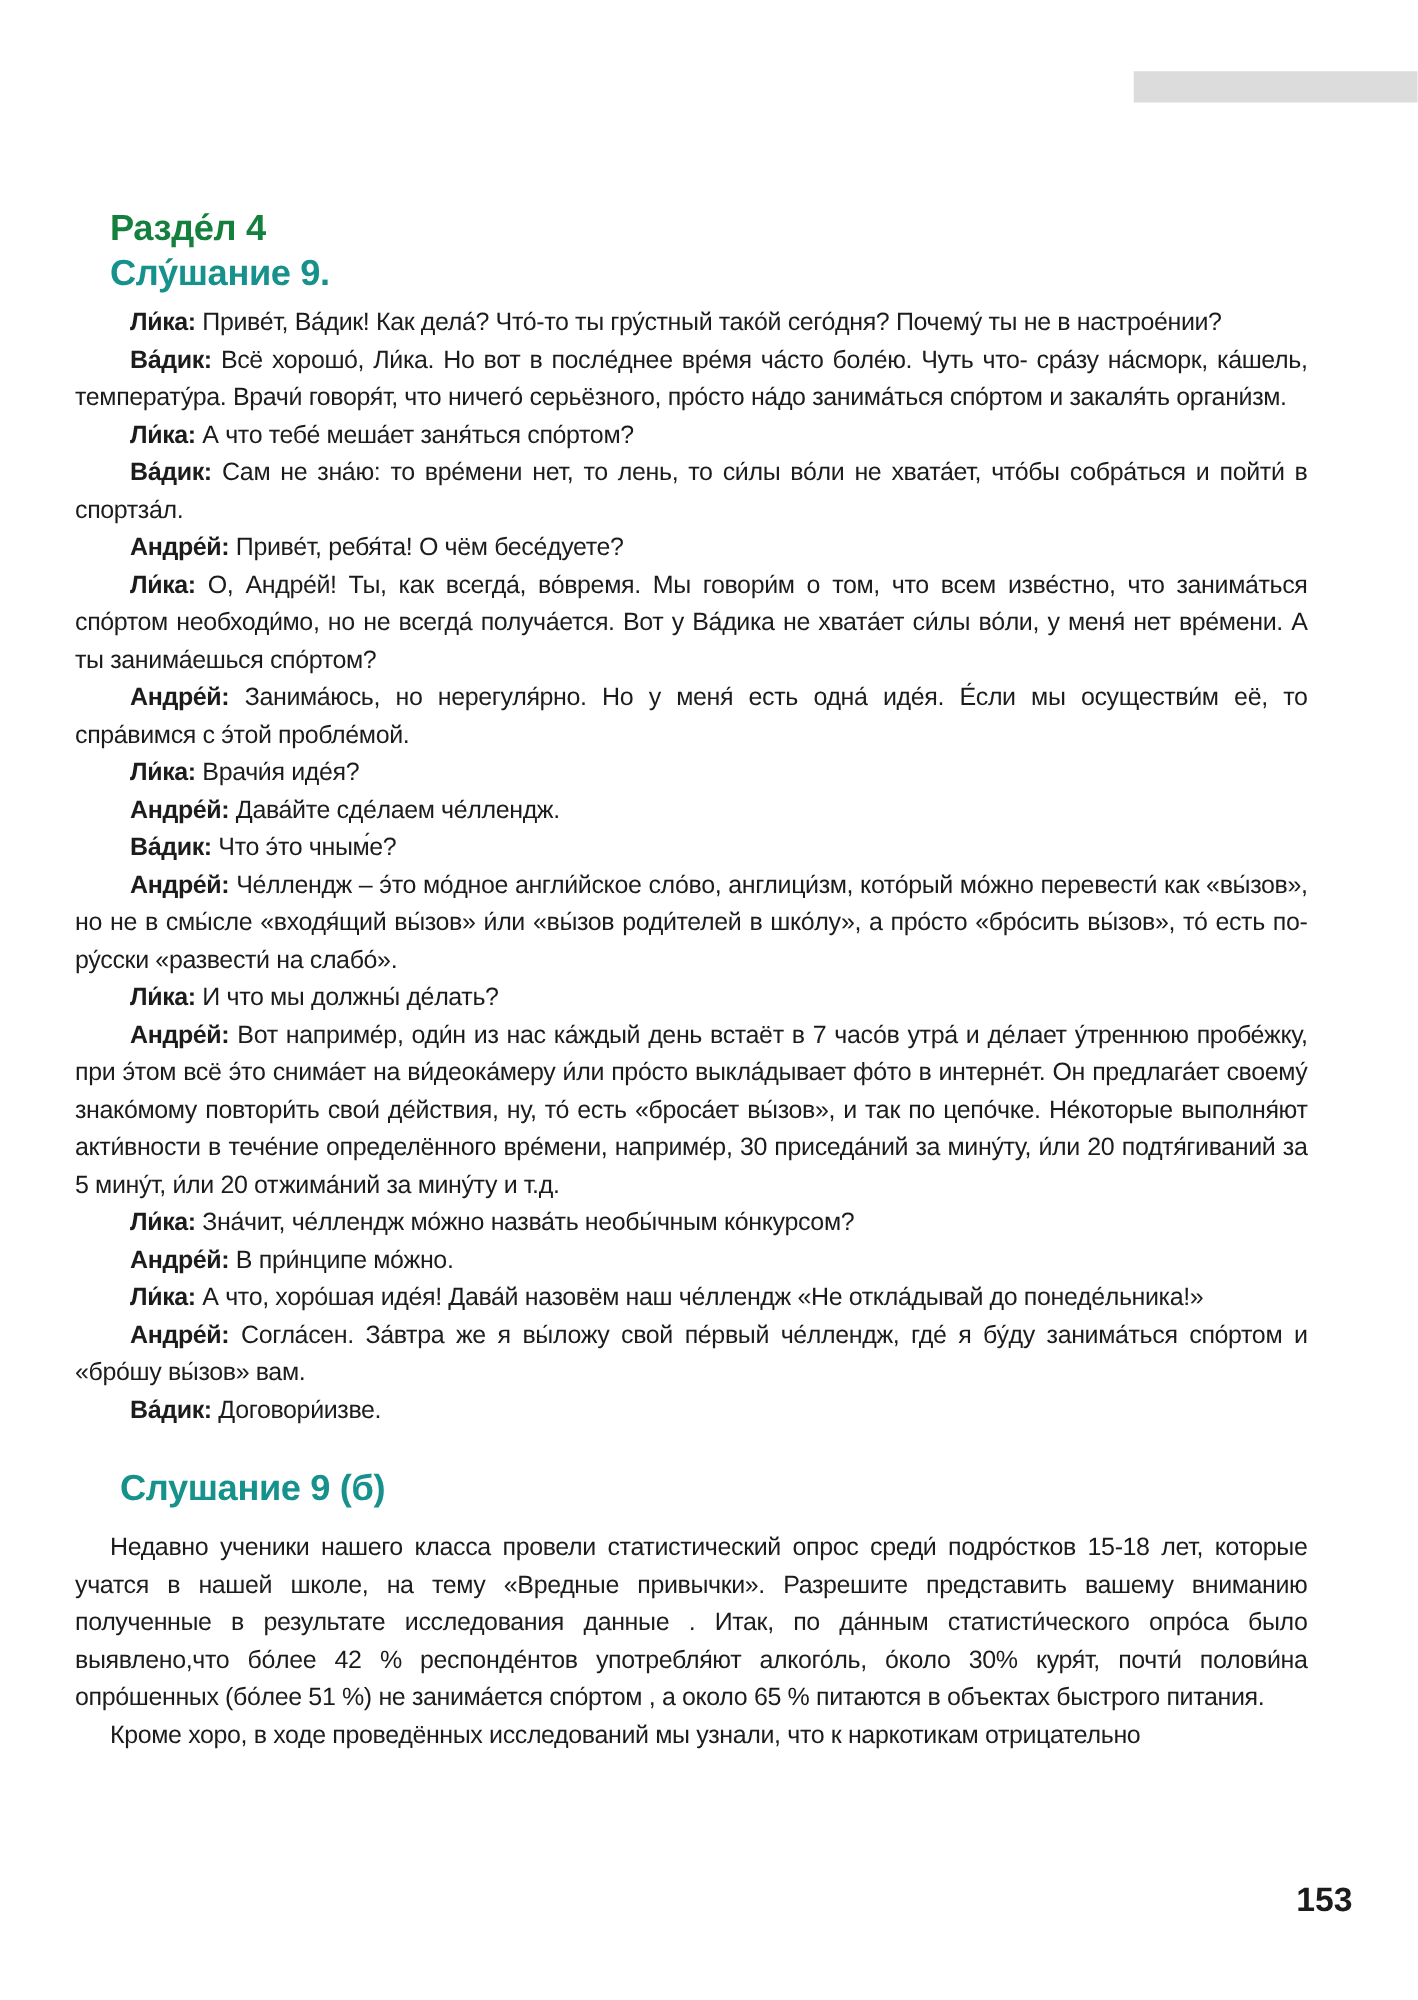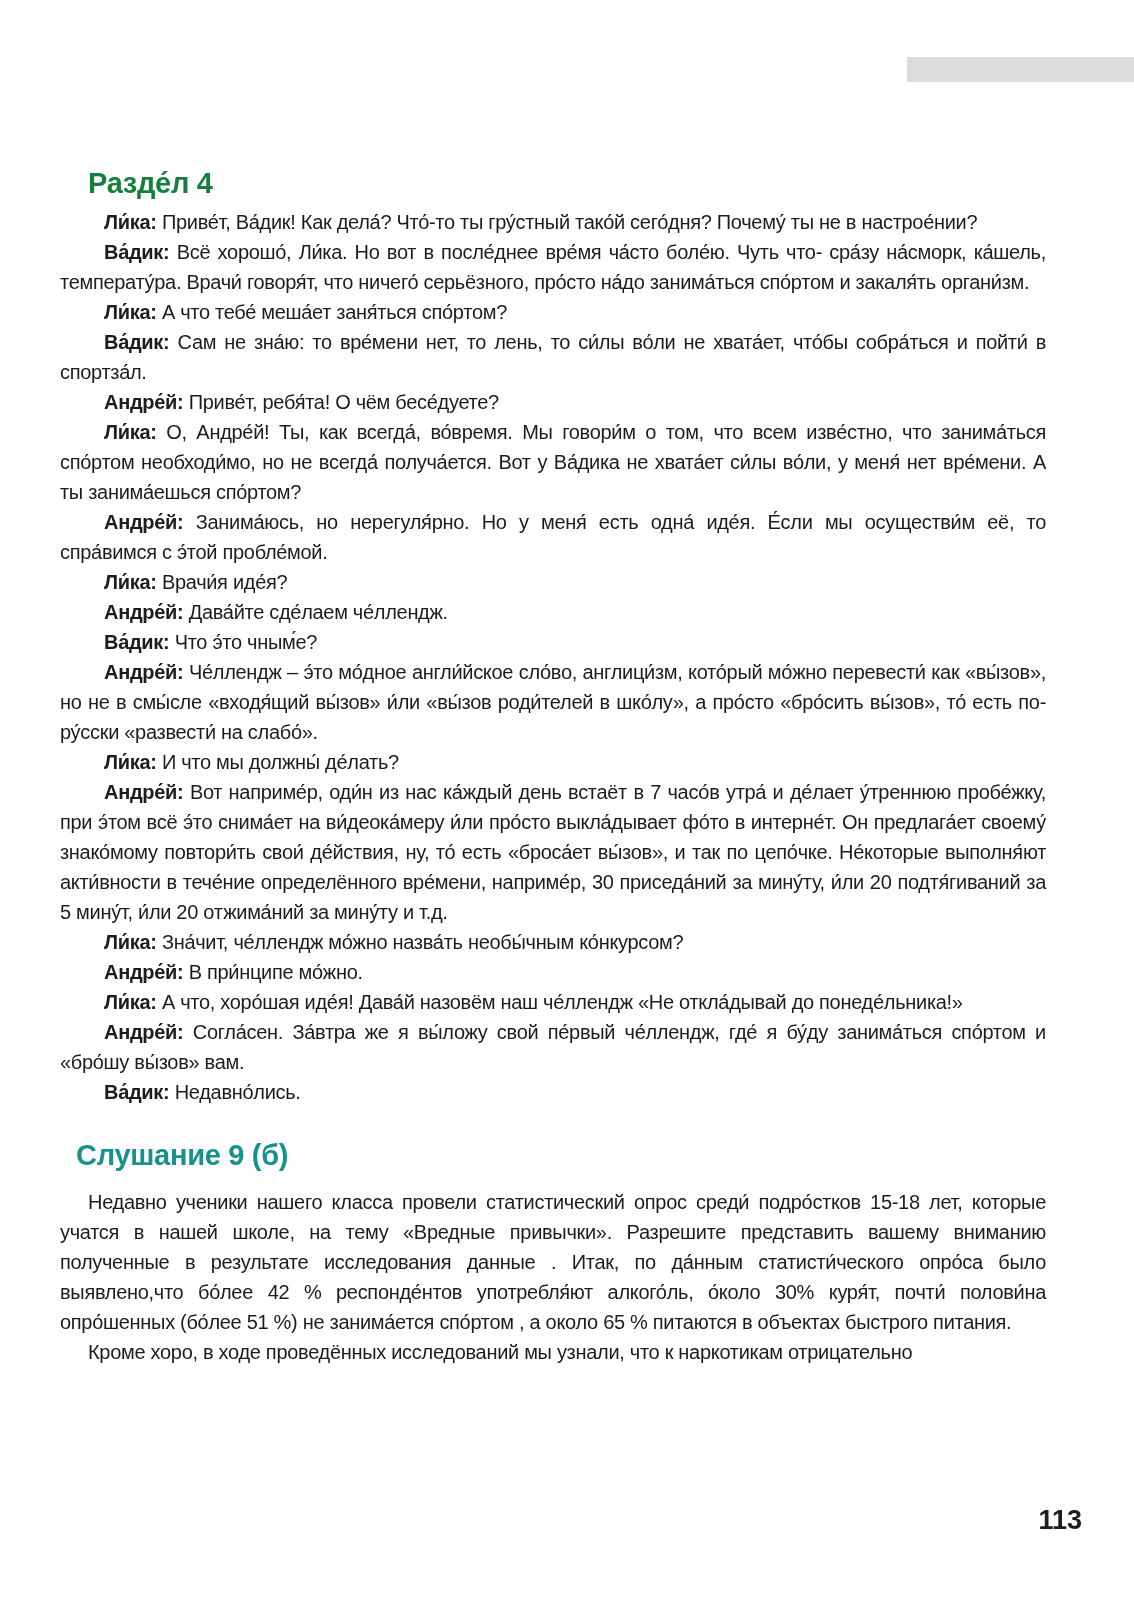--- a/index.html
+++ b/index.html
@@ -29,21 +29,21 @@
     width: 986px;
   }
   h1.section-heading, h2.listening-heading {
     margin: 0 0 0 28px;
     font-size: 29px;
     line-height: 36px;
     font-weight: bold;
     letter-spacing: -0.3px;
   }
   h2.listening-heading-2 {
-    margin: 30px 0 14px 16px;
+    margin: 30px 0 14px 36px;
     font-size: 29px;
     line-height: 36px;
     font-weight: bold;
     letter-spacing: -0.3px;
   }
   .dialogue, .stats {
     margin-top: 6px;
   }
   p.line {
     margin: 0;
@@ -66,43 +66,44 @@
     color: #1c1c1c;
   }
 </style>
 </head>
 <body>
 
 <div class="top-bar" style="background: rgb(220, 220, 220);"></div>
 
 <main class="content">
   <h1 class="section-heading" style="color: #15803d; margin-top: 15px;">Разде́л 4</h1>
+  <h2 class="listening-heading" style="color: rgb(22, 145, 140);">Слу́шание 9.</h2>
 
   <div class="dialogue">
       <p class="line"><b>Ли́ка:</b><span> Приве́т, Ва́дик! Как дела́? Что́-то ты гру́стный тако́й сего́дня? Почему́ ты не в настрое́нии?</span></p>
       <p class="line"><b>Ва́дик:</b><span> Всё хорошо́, Ли́ка. Но вот в после́днее вре́мя ча́сто боле́ю. Чуть что- сра́зу на́сморк, ка́шель, температу́ра. Врачи́ говоря́т, что ничего́ серьёзного, про́сто на́до занима́ться спо́ртом и закаля́ть органи́зм.</span></p>
       <p class="line"><b>Ли́ка:</b><span> А что тебе́ меша́ет заня́ться спо́ртом?</span></p>
       <p class="line"><b>Ва́дик:</b><span> Сам не зна́ю: то вре́мени нет, то лень, то си́лы во́ли не хвата́ет, что́бы собра́ться и пойти́ в спортза́л.</span></p>
       <p class="line"><b>Андре́й:</b><span> Приве́т, ребя́та! О чём бесе́дуете?</span></p>
       <p class="line"><b>Ли́ка:</b><span> О, Андре́й! Ты, как всегда́, во́время. Мы говори́м о том, что всем изве́стно, что занима́ться спо́ртом необходи́мо, но не всегда́ получа́ется. Вот у Ва́дика не хвата́ет си́лы во́ли, у меня́ нет вре́мени. А ты занима́ешься спо́ртом?</span></p>
       <p class="line"><b>Андре́й:</b><span> Занима́юсь, но нерегуля́рно. Но у меня́ есть одна́ иде́я. Е́сли мы осуществи́м её, то спра́вимся с э́той пробле́мой.</span></p>
       <p class="line"><b>Ли́ка:</b><span> Врачи́я иде́я?</span></p>
       <p class="line"><b>Андре́й:</b><span> Дава́йте сде́лаем че́ллендж.</span></p>
       <p class="line"><b>Ва́дик:</b><span> Что э́то чным́е?</span></p>
       <p class="line"><b>Андре́й:</b><span> Че́ллендж – э́то мо́дное англи́йское сло́во, англици́зм, кото́рый мо́жно перевести́ как «вы́зов», но не в смы́сле «входя́щий вы́зов» и́ли «вы́зов роди́телей в шко́лу», а про́сто «бро́сить вы́зов», то́ есть по-ру́сски «развести́ на слабо́».</span></p>
       <p class="line"><b>Ли́ка:</b><span> И что мы должны́ де́лать?</span></p>
       <p class="line"><b>Андре́й:</b><span> Вот наприме́р, оди́н из нас ка́ждый день встаёт в 7 часо́в утра́ и де́лает у́треннюю пробе́жку, при э́том всё э́то снима́ет на ви́деока́меру и́ли про́сто выкла́дывает фо́то в интерне́т. Он предлага́ет своему́ знако́мому повтори́ть свои́ де́йствия, ну, то́ есть «броса́ет вы́зов», и так по цепо́чке. Не́которые выполня́ют акти́вности в тече́ние определённого вре́мени, наприме́р, 30 приседа́ний за мину́ту, и́ли 20 подтя́гиваний за 5 мину́т, и́ли 20 отжима́ний за мину́ту и т.д.</span></p>
       <p class="line"><b>Ли́ка:</b><span> Зна́чит, че́ллендж мо́жно назва́ть необы́чным ко́нкурсом?</span></p>
       <p class="line"><b>Андре́й:</b><span> В при́нципе мо́жно.</span></p>
       <p class="line"><b>Ли́ка:</b><span> А что, хоро́шая иде́я! Дава́й назовём наш че́ллендж «Не откла́дывай до понеде́льника!»</span></p>
       <p class="line"><b>Андре́й:</b><span> Согла́сен. За́втра же я вы́ложу свой пе́рвый че́ллендж, где́ я бу́ду занима́ться спо́ртом и «бро́шу вы́зов» вам.</span></p>
-      <p class="line"><b>Ва́дик:</b><span> Недавно́лись.</span></p>
+      <p class="line"><b>Ва́дик:</b><span> Договори́изве.</span></p>
     </div>
 
   <h2 class="listening-heading-2 listening-heading" style="color: rgb(22, 145, 140);">Слушание 9 (б)</h2>
 
   <div class="stats">
       <p class="line">Недавно ученики нашего класса провели статистический опрос среди́ подро́стков 15-18 лет, которые учатся в нашей школе, на тему «Вредные привычки». Разрешите представить вашему вниманию полученные в результате исследования данные . Итак, по да́нным статисти́ческого опро́са было выявлено,что бо́лее 42 % респонде́нтов употребля́ют алкого́ль, о́коло 30% куря́т, почти́ полови́на опро́шенных (бо́лее 51 %) не занима́ется спо́ртом , а около 65 % питаются в объектах быстрого питания.</p>
       <p class="line">Кроме хоро, в ходе проведённых исследований мы узнали, что к наркотикам отрицательно</p>
     </div>
 </main>
 
-<div class="page-number">113</div>
+<div class="page-number">153</div>
 
 </body></html>

